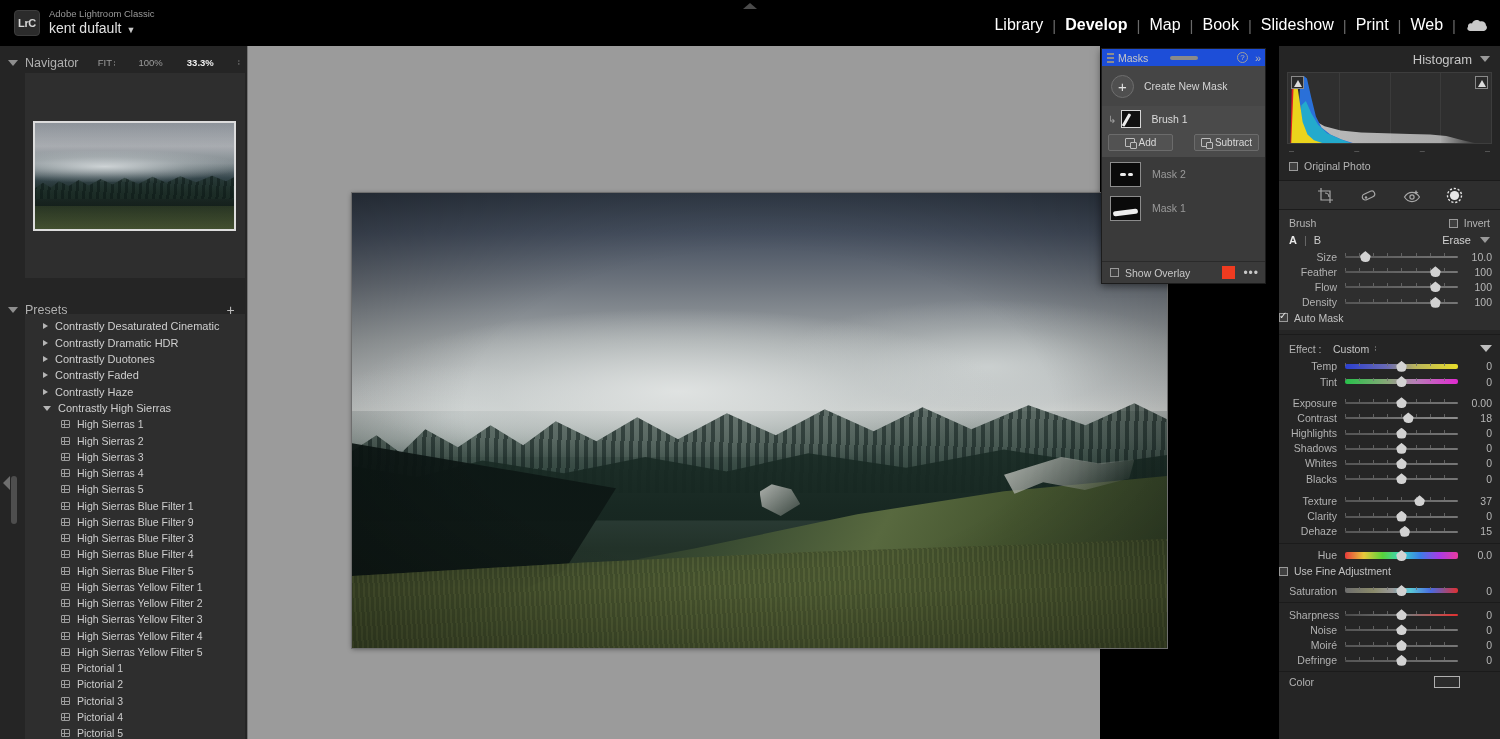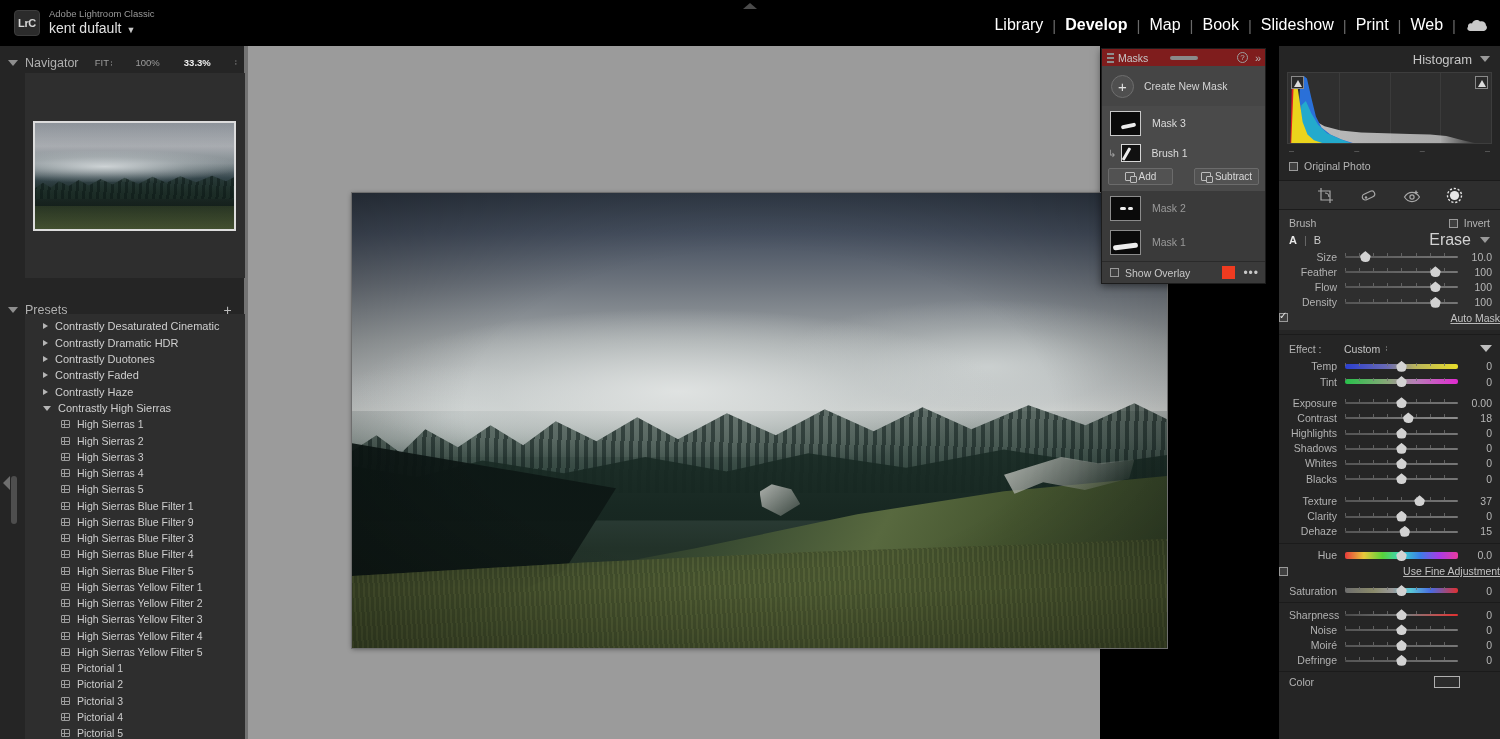--- a/index.html
+++ b/index.html
@@ -39,21 +39,21 @@
   #top-collapse {
     position: absolute; left: 750px; top: 3px;
     width: 0; height: 0; transform: translateX(-50%);
     border-left: 7px solid transparent; border-right: 7px solid transparent;
     border-bottom: 6px solid #4a4a4a; cursor: pointer;
   }
 
   
   #left-panel {
     position: absolute; left: 0; top: 46px; width: 248px; height: 693px;
-    background: #252525; border-right: 4px solid #737373;
+    background: #252525; border-right: 1px solid #737373;
   }
   .panel-header {
     display: flex; align-items: center; height: 23px;
     padding: 0 10px 0 8px; color: #b0b0b0; font-size: 12.5px;
     cursor: pointer; position: relative;
   }
   .tri {
     width: 0; height: 0; margin-right: 7px;
     border-left: 5px solid transparent; border-right: 5px solid transparent;
     border-top: 6px solid #8f8f8f;
@@ -203,21 +203,21 @@
   }
 
   
   #masks-panel {
     position: absolute; left: 1101px; top: 48px; width: 165px; height: 236px;
     background: #3a3a3a; border: 1px solid #1c1c1c;
     box-shadow: 0 2px 8px rgba(0,0,0,0.5);
   }
   #masks-title-row {
     display: flex; align-items: center; height: 17px;
-    background: #7f1d1d; padding: 8px 5px; position: relative;
+    background: #1d4ed8; padding: 8px 5px; position: relative;
   }
   .grip-dots { width: 7px; height: 10px; background: linear-gradient(to bottom,#8d8d8d 0 2px,transparent 2px 4px,#8d8d8d 4px 6px,transparent 6px 8px,#8d8d8d 8px 10px); margin-right: 4px; }
   #masks-title { font-size: 10.5px; color: #c6c6c6; }
   #masks-drag { position: absolute; left: 50%; transform: translateX(-50%); width: 28px; height: 4px; border-radius: 2px; background: #8a8a8a; cursor: grab; }
   #masks-icons { position: absolute; right: 4px; display: flex; gap: 7px; align-items: center; }
   .circ-q { width: 11px; height: 11px; border-radius: 50%; border: 1px solid #9e9e9e; font-size: 8px; color: #b5b5b5; display: flex; align-items: center; justify-content: center; cursor: pointer; }
   .chev2 { color: #b5b5b5; font-size: 11px; cursor: pointer; }
 
   #create-new-mask {
     display: flex; align-items: center; height: 40px;
@@ -338,21 +338,21 @@
   .tool-ico.active { opacity: 1; }
 
   #brush-section { background: #2e2e2e; padding: 5px 0 4px 0; }
   .sec-row { display: flex; align-items: center; height: 16px; padding: 0 10px; }
   #brush-label { font-size: 10.5px; color: #b4b4b4; }
   #invert-label { font-size: 10.5px; color: #b4b4b4; }
   .ab-row { display: flex; align-items: center; height: 18px; padding: 0 10px; }
   .ab-a { font-size: 11px; color: #e8e8e8; font-weight: bold; }
   .ab-pipe { color: #6f6f6f; margin: 0 7px; }
   .ab-b { font-size: 11px; color: #cfcfcf; }
-  .ab-erase { margin-left: auto; font-size: 16px; color: #d2d2d2; margin-right: 9px; }
+  .ab-erase { margin-left: auto; font-size: 11px; color: #d2d2d2; margin-right: 9px; }
 
   .slider-row { display: flex; align-items: center; height: 15.2px; padding: 0 8px 0 10px; }
   .sl-label { width: 56px; text-align: right; font-size: 10.5px; color: #b2b2b2; padding-right: 8px; flex: 0 0 auto; }
   .sl-track {
     position: relative; flex: 1; height: 9px;
     display: flex; align-items: center;
   }
   .sl-bar {
     position: absolute; left: 0; right: 0; top: 4px; height: 2px;
     background: linear-gradient(to right, #555 0%, #767676 100%);
@@ -373,26 +373,26 @@
   }
   .sl-val { width: 34px; text-align: right; font-size: 10.5px; color: #b6b6b6; flex: 0 0 auto; padding-left: 4px; }
   .sl-bar.grad-temp { background: linear-gradient(to right, #2b3fd0 0%, #6b6bb4 38%, #b9b45c 62%, #e8dd2a 100%); height: 5px; top: 2px; border-radius: 2px; }
   .sl-bar.grad-tint { background: linear-gradient(to right, #27c04a 0%, #8aa87a 38%, #b87fb8 62%, #e02ad0 100%); height: 5px; top: 2px; border-radius: 2px; }
   .sl-bar.grad-hue { background: linear-gradient(to right, #e83b3b, #e8c83b, #57d33b, #3bd3c8, #3b7de8, #a83be8, #e83b9e); height: 7px; top: 1px; border-radius: 2px; }
   .sl-bar.grad-sat { background: linear-gradient(to right, #6e6e6e 0%, #8a8a6a 25%, #9a9a9a 42%, #5ac8d8 58%, #4a6ae0 76%, #e03030 100%); height: 5px; top: 2px; border-radius: 2px; }
   .sl-bar.grad-sharp { background: linear-gradient(to right, #4a4a4a 0%, #7a7a7a 55%, #c05050 82%, #e03030 100%); }
   .sl-bar.bright { background: linear-gradient(to right, #5a5a5a 0%, #8e8e8e 100%); }
 
   .sec-divider { height: 1px; background: #1b1b1b; margin: 4px 0; }
-  .center-check { display: flex; align-items: center; justify-content: space-between; height: 16px; text-decoration: underline; }
+  .center-check { display: flex; align-items: center; justify-content: flex-start; height: 16px; }
   .center-check .cbox { margin-right: 6px; }
   .cc-label { font-size: 10.5px; color: #c2c2c2; }
 
   #effect-row { display: flex; align-items: center; height: 20px; padding: 0 8px 0 10px; }
-  #effect-key { font-size: 10.5px; color: #b2b2b2; width: 55px; }
+  #effect-key { font-size: 10.5px; color: #b2b2b2; width: 44px; }
   #effect-val { font-size: 10.5px; color: #c4c4c4; }
   .eff-updown { font-size: 8px; color: #8a8a8a; margin-left: 5px; letter-spacing: -1px; }
   #effect-arrow { margin-left: auto; width: 0; height: 0; border-left: 6px solid transparent; border-right: 6px solid transparent; border-top: 7px solid #bdbdbd; }
 
   #color-row { display: flex; align-items: center; height: 22px; padding: 0 8px 0 10px; border-top: 1px solid #1b1b1b; margin-top: 3px; }
   #color-label { font-size: 10.5px; color: #b2b2b2; }
   #color-swatch {
     margin-left: auto; margin-right: 32px; width: 26px; height: 12px;
     border: 1px solid #b0b0b0; background: #8a8a8a; position: relative; overflow: hidden; cursor: pointer;
   }
@@ -603,26 +603,20 @@
       <span class="circ-q">?</span>
       <span class="chev2">»</span>
     </span>
   </div>
 
   <div id="create-new-mask">
     <span class="plus-circle">+</span>
     <span class="cnm-label">Create New Mask</span>
   </div>
 
-  <div class="mask-row selected">
-    <span class="mask-thumb">
-        <i class="mstroke m3"></i>
-      </span>
-    <span class="mask-label">Mask 3</span>
-  </div>
 
   <div class="brush-row">
     <span class="sub-arrow">↳</span>
     <span class="brush-thumb"></span>
     <span class="mask-label">Brush 1</span>
   </div>
 
   <div id="addsub-row">
     <div class="as-btn">
         <span class="as-ico"></span>

